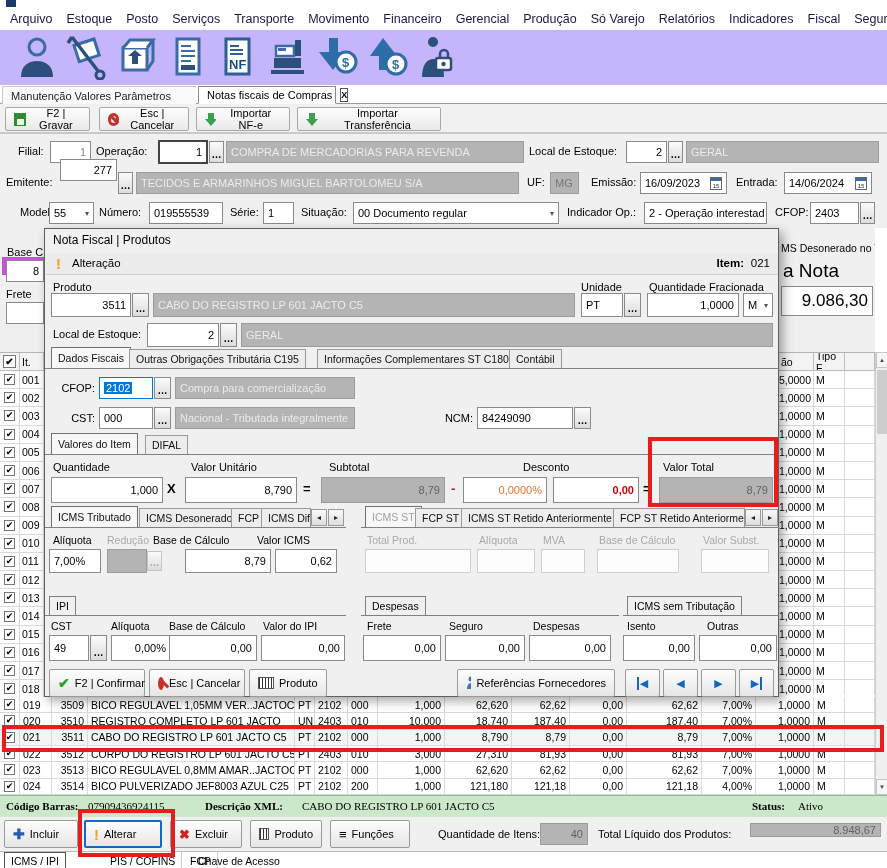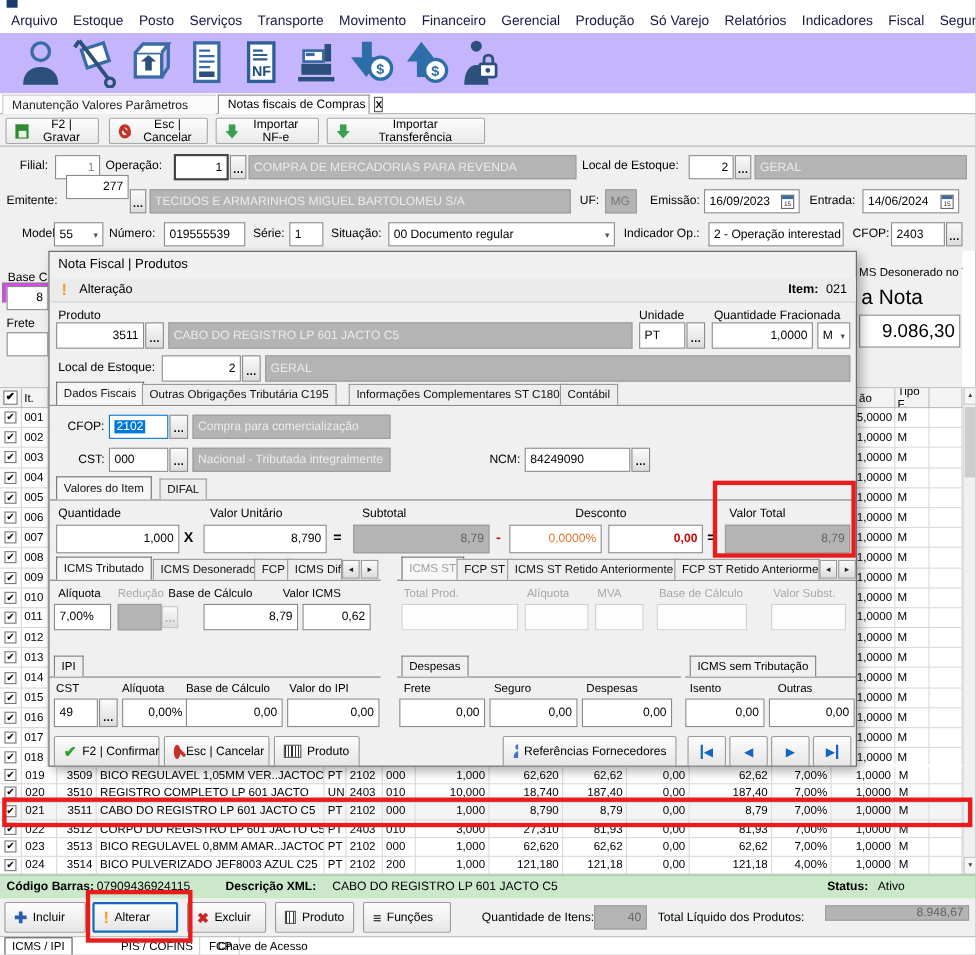--- a/index.html
+++ b/index.html
@@ -105,21 +105,21 @@
   .selspan { background:#0078d7; color:#fff; padding:0 2px; }
   .dbtn { position:absolute; height:28px; display:flex; align-items:center; gap:5px; padding:0 8px; background:linear-gradient(#fdfdfd,#e6e6e6); border:1px solid #9a9a9a; border-radius:2px; font-size:11px; white-space:nowrap; }
   .navb { justify-content:center; color:#1565c0; font-size:11px; }
   .okch { color:#28a428; font-weight:bold; font-size:14px; }
   .ic-bar { width:16px; height:12px; border:1px solid #555; background:repeating-linear-gradient(90deg,#333 0 1px,#fff 1px 3px); }
   .glbl { font-size:10.5px; position:absolute; white-space:nowrap; }
   .glbl.dim { color:#a8a8a8; }
 
   
   #statusbar { left:0; top:795px; width:887px; height:22px; background:#cbe8cb; border-top:1px solid #93bb93; }
-  #statusbar span { position:absolute; top:4px; font-size:11px; white-space:nowrap; }
+  #statusbar span { position:absolute; top:4px; font-size:11px; white-space:nowrap;font-family:Liberation Serif, serif; }
   .bold { font-weight:bold; }
   #buttonbar { left:0; top:817px; width:887px; height:34px; background:#f0f0f0; }
   .bbtn { position:absolute; top:3px; height:28px; display:flex; align-items:center; gap:5px; padding:0 8px; background:linear-gradient(#fdfdfd,#e6e6e6); border:1px solid #9a9a9a; border-radius:2px; font-size:11px; white-space:nowrap; }
   .bbtn.focus { border:2px solid #0e6cc4; }
   .plus { color:#2a5db0; font-weight:bold; font-size:14px; }
   .xred { color:#c22; font-weight:bold; font-size:13px; }
   .ham { font-weight:bold; font-size:13px; }
   #bottomtabs { left:0; top:851px; width:887px; height:17px; background:#fff; border-top:1px solid #bbb; }
   .btab { position:absolute; top:0; height:17px; display:flex; align-items:center; padding:0 6px; font-size:10.5px; white-space:nowrap; }
   .btab.on { border:1px solid #555; background:#fff; }

